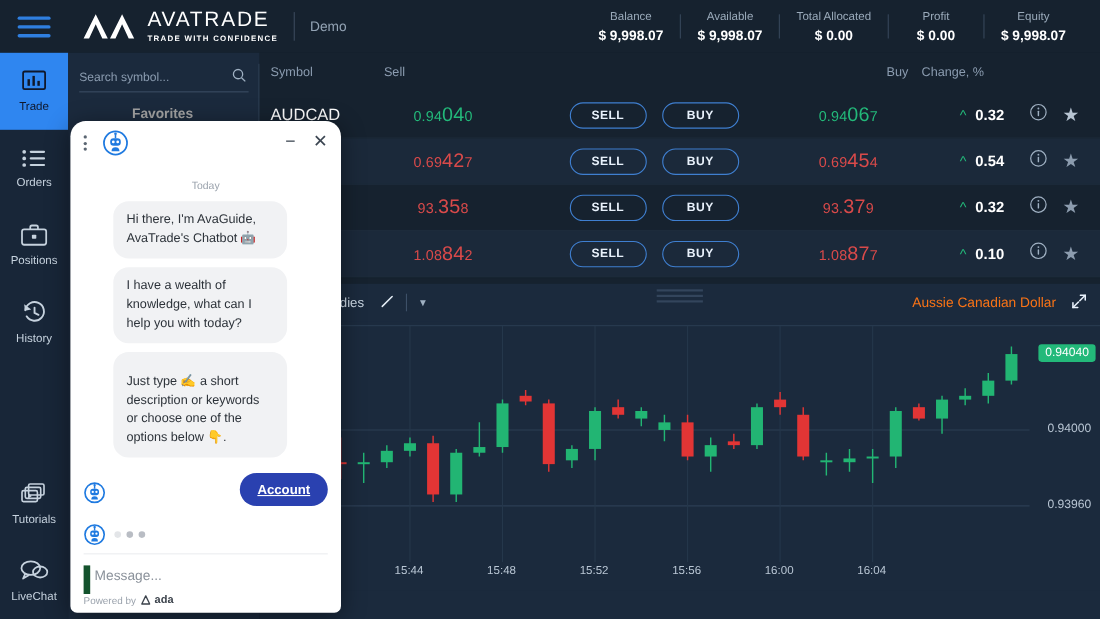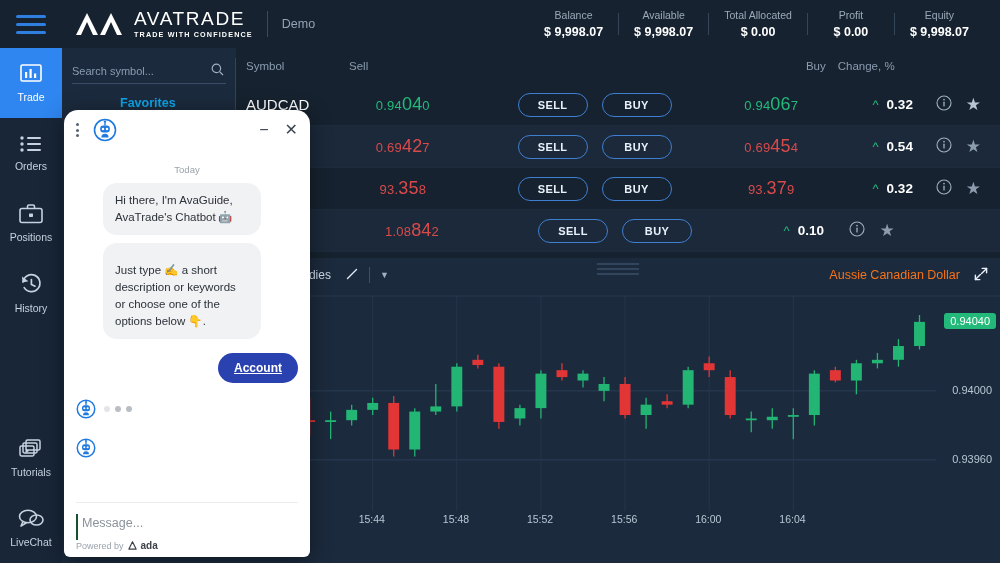--- a/index.html
+++ b/index.html
@@ -32,35 +32,35 @@
   .stat { display: flex; flex-direction: column; align-items: center; padding: 0 15px; min-width: 86px; }
   .stat-label { color: #9aaaba; font-size: 10.5px; margin-bottom: 4px; }
   .stat-value { color: #ffffff; font-size: 12.5px; font-weight: 700; }
   .stat-div { width: 1px; height: 22px; background: #36465a; }
 
   
   .leftnav { position: absolute; left: 0; top: 48px; width: 62px; height: 515px;
     background: #182638; display: flex; flex-direction: column; align-items: center; }
   .navitem { width: 62px; height: 70px; display: flex; flex-direction: column;
     align-items: center; justify-content: center; cursor: pointer; color: #c6d2de; }
-  .navitem.active { background: #2f86f0; color: #ffffff; }
+  .navitem.active { background: #2f86f0; color: #0f172a; }
   .navitem .nlabel { font-size: 10.5px; margin-top: 6px; }
   .navitem svg { display: block; }
   .nav-gap { flex: 1; }
 
   
   .symbolpanel { position: absolute; left: 62px; top: 48px; width: 174px; height: 515px;
     background: #1b2a3d; }
   .searchwrap { margin: 10px 10px 0 10px; position: relative; }
   .searchbox { width: 100%; height: 26px; background: transparent; border: none;
     border-bottom: 1px solid #3a4c63; color: #c9d6e3; font-size: 11px;
     font-family: "Liberation Sans", sans-serif; outline: none; padding-right: 20px; }
   .searchbox::placeholder { color: #8b9cb0; }
   .search-icon { position: absolute; right: 2px; top: 4px; color: #9fb0c2; }
-  .fav-tab { margin: 12px 0 0 26px; color: #0ea5e9; font-size: 12.5px; font-weight: 700; padding-left: 32px; }
+  .fav-tab { margin: 12px 0 0 26px; color: #a3a3a3; font-size: 12.5px; font-weight: 700; padding-left: 32px; }
   .panel-edge { position: absolute; right: 0; top: 10px; width: 1px; height: 60px; background: #32445b; }
 
   
   .quotes { position: absolute; left: 236px; top: 48px; width: 764px; height: 205px;
     background: #16222f; }
   .qhead { display: flex; align-items: center; height: 36px; color: #8b9cb0; font-size: 11.5px; }
   .qrow { display: flex; align-items: center; height: 42px; border-bottom: 1px solid #1d2b3b; }
   .qrow.alt { background: #1b293a; }
   .c-symbol { width: 96px; padding-left: 10px; color: #ffffff; font-size: 15px; }
   .c-sell   { width: 160px; text-align: center; }
@@ -136,21 +136,21 @@
     font-family: "Liberation Sans", sans-serif; text-decoration: underline; }
   .typing { display: flex; align-items: center; gap: 8px; margin-top: 16px; }
   .dots { display: flex; gap: 5px; align-items: center; }
   .dots i { width: 6px; height: 6px; border-radius: 50%; background: #b9bdc4; display: block; }
   .dots i:first-child { background: #e3e5e8; }
 
   .chat-foot { flex: none; padding: 0 12px 6px; }
   .chat-sep { height: 1px; background: #ebedf0; margin-bottom: 10px; }
   .msg-input { width: 100%; border: none; outline: none; font-size: 12.5px; color: #c2410c;
     font-family: "Liberation Sans", sans-serif; padding: 2px 0 10px 4px;
-    border-left: 2px solid #14532d; }
+    border-left: 6px solid #14532d; }
   .msg-input::placeholder { color: #8b929b; }
   .powered { text-align: center; color: #9aa2ac; font-size: 9px; display: flex;
     align-items: center; gap: 4px; }
   .ada-mark { font-weight: 700; color: #3b424b; font-size: 10px; }
 </style>
 </head>
 <body>
 
 <div id="app">
 
@@ -367,20 +367,23 @@
     </div>
 
     <div class="qrow alt">
       <div class="c-symbol"></div>
       <div class="c-sell">
         <span class="price down"><span>1.08</span><span class="mid">84</span><span>2</span></span>
       </div>
       <div class="c-btns">
         <button class="pill">SELL</button>
         <button class="pill">BUY</button>
+      </div>
+      <div class="c-buy">
+        <span class="price down"><span>1.08</span><span class="mid">87</span><span>7</span></span>
       </div>
       <div class="c-change">
         <span class="caret-up">^</span>
         <span class="chg-val">0.10</span>
       </div>
       <div class="c-icons">
         <span class="ic">
           <svg width="16" height="16" viewBox="0 0 16 16">
               <circle cx="8" cy="8" r="7" fill="none" stroke="currentColor" stroke-width="1.1"></circle>
               <circle cx="8" cy="4.6" r=".85" fill="currentColor"></circle>
@@ -539,20 +542,21 @@
       </svg>
       <span class="chat-ctrls">
         <span class="ctrl">−</span>
         <span class="ctrl">✕</span>
       </span>
     </div>
 
     <div class="chat-body">
       <div class="daylabel">Today</div>
       <div class="bubble">Hi there, I'm AvaGuide, AvaTrade's Chatbot 🤖</div>
+      <div class="bubble">I have a wealth of knowledge, what can I help you with today?</div>
       <div class="bubble tall">Just type ✍ a short description or keywords or choose one of the options below 👇.</div>
       <svg class="msg-avatar" style="left:12px; top:288px;" viewBox="0 0 24 24">
         <circle cx="12" cy="12" r="10.5" fill="none" stroke="#1f7ae0" stroke-width="1.8"></circle>
         <rect x="7.2" y="7.6" width="9.6" height="7" rx="3" fill="#1f7ae0"></rect>
         <circle cx="10" cy="11" r="1.25" fill="#ffffff"></circle>
         <circle cx="14" cy="11" r="1.25" fill="#ffffff"></circle>
         <line x1="12" y1="4.2" x2="12" y2="7.6" stroke="#1f7ae0" stroke-width="1.6"></line>
         <circle cx="12" cy="3.6" r="1.3" fill="#1f7ae0"></circle>
         <path d="M8.4 19.4 a3.6 3.6 0 0 1 7.2 0" fill="#1f7ae0"></path>
       </svg>

